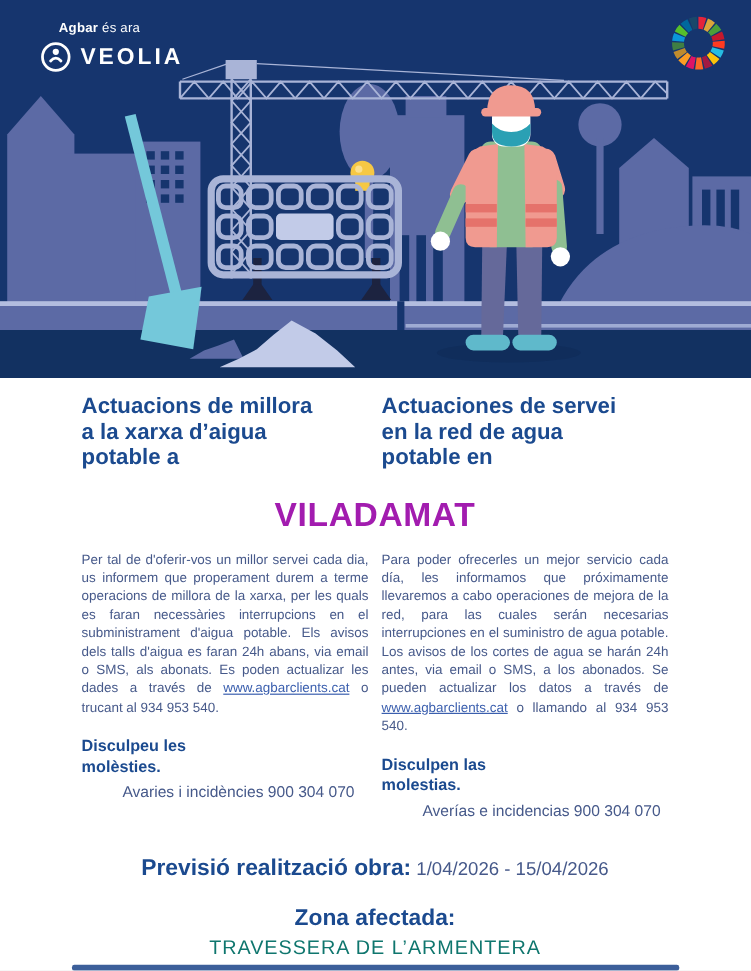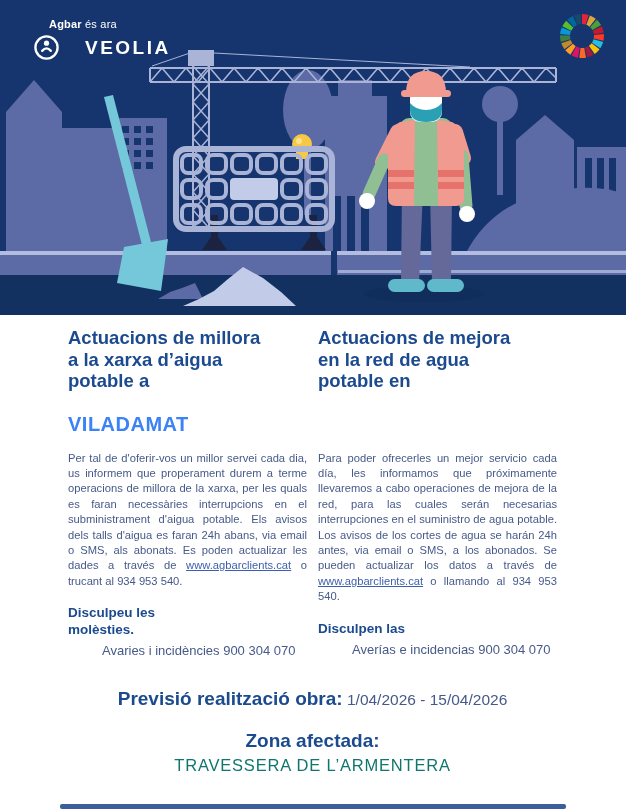--- a/index.html
+++ b/index.html
@@ -4,29 +4,29 @@
 <style>
   html,body{margin:0;padding:0;background:#e8e8e8;}
   .page{position:relative;width:626px;height:809px;background:#ffffff;margin:0 auto;
         font-family:"Liberation Sans",sans-serif;overflow:hidden;}
   
   .hero{position:relative;width:626px;height:315px;background:#701a75;}
   .hero svg.scene{position:absolute;left:0;top:0;}
   .logo{position:absolute;top:18px;left:33px;color:#fff;z-index:3;}
   .logo .tagline{font-size:11px;margin-left:16px;letter-spacing:.2px;}
   .logo .tagline .bold{font-weight:bold;}
-  .logo-row{display:flex;align-items:center;gap:25px;margin-top:4px;}
+  .logo-row{display:flex;align-items:center;gap:7px;margin-top:4px;}
   .veolia-name{font-size:19px;font-weight:bold;letter-spacing:2.5px;}
   .sdg{position:absolute;top:12px;right:20px;width:48px;height:48px;z-index:3;}
   
   .content{padding:0 69px 0 68px;}
   .cols{display:grid;grid-template-columns:1fr 1fr;column-gap:11px;}
   .col-title{margin:12px 0 0;font-size:18.5px;line-height:21.5px;color:#1b4a8f;font-weight:bold;}
   .line{display:block;}
-  .city{color:#3b82f6;font-size:20px;font-weight:bold;letter-spacing:.5px;margin-top:21px;}
+  .city{text-align:center;color:#a21caf;font-size:28px;font-weight:bold;letter-spacing:.5px;margin-top:21px;}
   .body-text{margin-top:15px;font-size:11.2px;line-height:15.4px;color:#46598a;text-align:justify;}
   .body-text a{color:#3b5fae;text-decoration:underline;cursor:pointer;}
   .apology{margin-top:16px;font-size:13.5px;line-height:16.5px;font-weight:bold;color:#1b4a8f;}
   .incidents{margin-top:5px;font-size:13px;color:#46598a;margin-left:34px;}
   .schedule{text-align:center;margin-top:30px;font-size:15.5px;color:#46598a;}
   .schedule .label{color:#1b4a8f;font-weight:bold;font-size:19px;}
   .zone-label{text-align:center;margin-top:20px;font-size:19px;font-weight:bold;color:#1b4a8f;}
   .zone-value{text-align:center;margin-top:4px;font-size:16.5px;color:#0f766e;letter-spacing:.8px;}
   .footer-bar{position:absolute;bottom:0;left:60px;width:506px;height:5px;background:#3c5f9a;border-radius:2px;}
 </style>
@@ -196,41 +196,42 @@
 
   <div class="content">
 
     <div class="cols">
       <h2 class="col-title">
         <span class="line">Actuacions de millora</span>
         <span class="line">a la xarxa d’aigua</span>
         <span class="line">potable a</span>
       </h2>
       <h2 class="col-title">
-        <span class="line">Actuacions de mejora</span>
+        <span class="line">Actuaciones de servei</span>
         <span class="line">en la red de agua</span>
         <span class="line">potable en</span>
       </h2>
     </div>
 
     <div class="city">VILADAMAT</div>
 
     <div class="cols">
       <div>
         <p class="body-text"><span>Per tal de d'oferir-vos un millor servei cada dia, us informem que properament durem a terme operacions de millora de la xarxa, per les quals es faran necessàries interrupcions en el subministrament d'aigua potable. Els avisos dels talls d'aigua es faran 24h abans, via email o SMS, als abonats. Es poden actualizar les dades a través de </span><a>www.agbarclients.cat</a><span> o trucant al 934 953 540.</span></p>
         <div class="apology">
           <span class="line">Disculpeu les</span>
           <span class="line">molèsties.</span>
         </div>
         <div class="incidents">Avaries i incidències 900 304 070</div>
       </div>
       <div>
         <p class="body-text"><span>Para poder ofrecerles un mejor servicio cada día, les informamos que próximamente llevaremos a cabo operaciones de mejora de la red, para las cuales serán necesarias interrupciones en el suministro de agua potable. Los avisos de los cortes de agua se harán 24h antes, via email o SMS, a los abonados. Se pueden actualizar los datos a través de </span><a>www.agbarclients.cat</a><span> o llamando al 934 953 540.</span></p>
         <div class="apology">
           <span class="line">Disculpen las</span>
+          <span class="line">molestias.</span>
         </div>
         <div class="incidents">Averías e incidencias 900 304 070</div>
       </div>
     </div>
 
     <div class="schedule">
       <span class="label">Previsió realització obra:</span>
       <span>1/04/2026 - 15/04/2026</span>
     </div>
 

